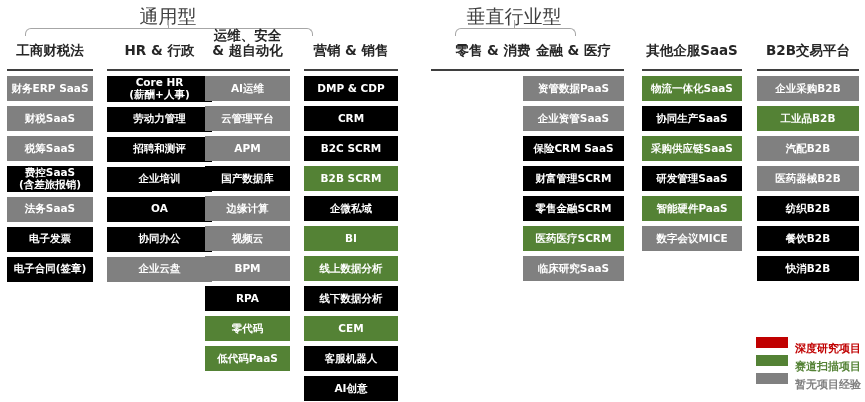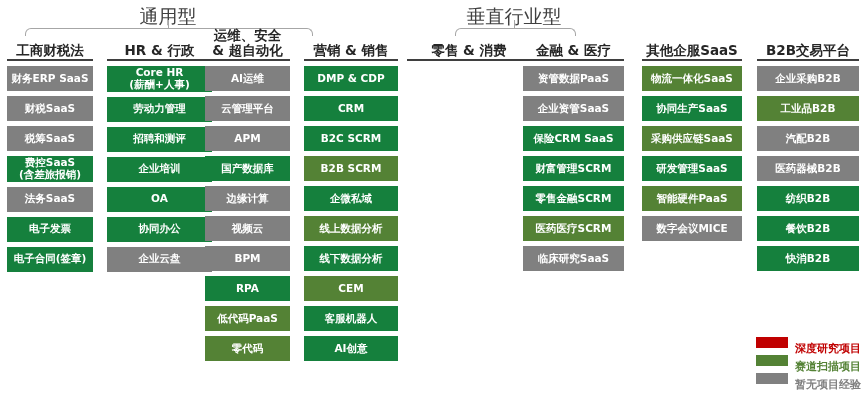--- a/index.html
+++ b/index.html
@@ -20,37 +20,37 @@
     position:absolute;top:28px;height:8px;
     border:1.5px solid #a6a6a6;border-bottom:none;
     border-radius:6px 6px 0 0;box-sizing:border-box;
   }
   
   .column{position:absolute;top:26px;}
   .c0{left:7px;width:86px;}
   .c1{left:107px;width:105px;}
   .c2{left:205px;width:85px;}
   .c3{left:304px;width:94px;}
-  .c4{left:407px;width:124px;}
+  .c4{left:431px;width:124px;}
   .c5{left:523px;width:101px;}
   .c6{left:642px;width:100px;}
   .c7{left:757px;width:102px;}
   .col-header{
     height:33px;display:flex;align-items:flex-end;justify-content:center;
     text-align:center;font-size:13.5px;font-weight:bold;color:#262626;
-    line-height:1.15;border-bottom:2.5px solid #3f3f3f;padding-bottom:0;
+    line-height:1.15;border-bottom:2.5px solid #3f3f3f;padding-bottom:10px;
     white-space:pre-line;
   }
   .boxes{margin-top:5px;display:flex;flex-direction:column;gap:5px;}
   .box{
     min-height:25px;display:flex;align-items:center;justify-content:center;
     text-align:center;color:#ffffff;font-weight:bold;font-size:10.5px;
     line-height:1.12;padding:1px 2px;box-sizing:border-box;white-space:pre-line;
   }
-  .box[data-type="red"]{background:#15803d;}
+  .box[data-type="red"]{background:#000000;}
   .box[data-type="green"]{background:#548235;}
   .box[data-type="gray"]{background:#808080;}
   
   .legend{position:absolute;left:756px;top:336px;}
   .legend-row{display:flex;align-items:center;gap:7px;height:12px;margin-bottom:6px;}
   .legend-swatch{width:32px;height:11px;flex:0 0 auto;}
   .legend-row[data-type="red"]  .legend-swatch{background:#c00000;}
   .legend-row[data-type="green"].legend-swatch,
   .legend-row[data-type="green"] .legend-swatch{background:#548235;}
   .legend-row[data-type="gray"] .legend-swatch{background:#808080;}
@@ -103,32 +103,33 @@
 &amp; 超自动化</div>
     <div class="boxes">
         <div class="box" data-type="gray">AI运维</div>
         <div class="box" data-type="gray">云管理平台</div>
         <div class="box" data-type="gray">APM</div>
         <div class="box" data-type="red">国产数据库</div>
         <div class="box" data-type="gray">边缘计算</div>
         <div class="box" data-type="gray">视频云</div>
         <div class="box" data-type="gray">BPM</div>
         <div class="box" data-type="red">RPA</div>
+        <div class="box" data-type="green">零代码</div>
         <div class="box" data-type="green">低代码PaaS</div>
-        <div class="box" data-type="green">零代码</div>
       </div>
   </div>
   <div class="column c3">
     <div class="col-header">营销 &amp; 销售</div>
     <div class="boxes">
         <div class="box" data-type="red">DMP &amp; CDP</div>
         <div class="box" data-type="red">CRM</div>
         <div class="box" data-type="red">B2C SCRM</div>
         <div class="box" data-type="green">B2B SCRM</div>
         <div class="box" data-type="red">企微私域</div>
+        <div class="box" data-type="green">BI</div>
         <div class="box" data-type="green">线上数据分析</div>
         <div class="box" data-type="red">线下数据分析</div>
         <div class="box" data-type="green">CEM</div>
         <div class="box" data-type="red">客服机器人</div>
         <div class="box" data-type="red">AI创意</div>
       </div>
   </div>
   <div class="column c4">
     <div class="col-header">零售 &amp; 消费</div>
   </div>

